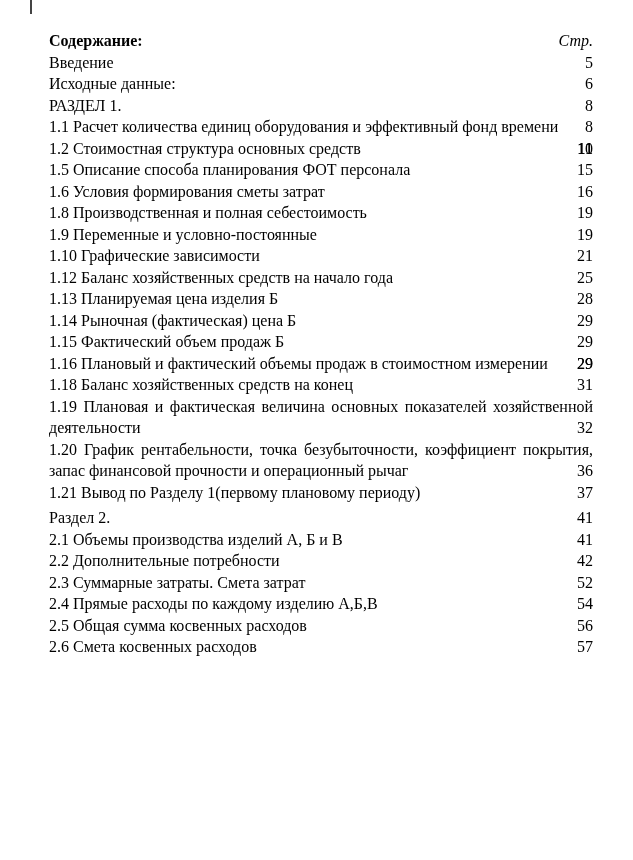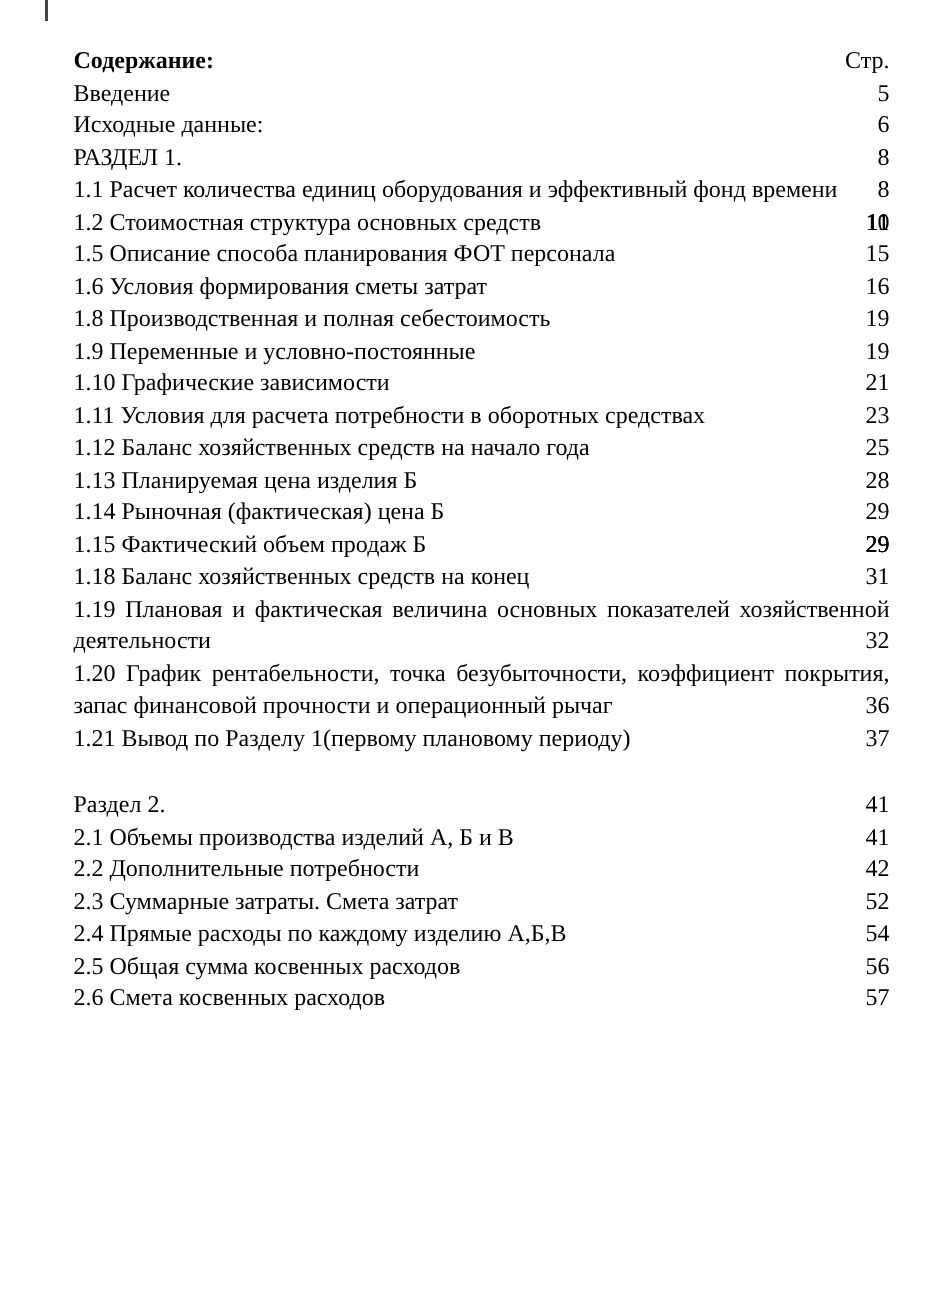--- a/index.html
+++ b/index.html
@@ -34,28 +34,29 @@
     position: relative;
     line-height: 21.5px;
   }
   .toc-title {
     font-weight: bold;
   }
   .toc-page-label {
     position: absolute;
     right: 0;
     bottom: 0;
+    font-style: italic;
   }
   .toc-row {
     position: relative;
     text-align: justify;
     line-height: 21.5px;
   }
   .toc-row.spaced {
-    margin-top: 23px;
+    margin-top: 4px;
   }
   .toc-page {
     position: absolute;
     right: 0;
     bottom: 0;
     text-align: right;
   }
 </style>
 </head>
 <body>
@@ -108,40 +109,37 @@
   </div>
       <div class="toc-row">
     <span>1.9 Переменные и условно-постоянные</span>
     <span class="toc-page">19</span>
   </div>
       <div class="toc-row">
     <span>1.10 Графические зависимости</span>
     <span class="toc-page">21</span>
   </div>
       <div class="toc-row">
-    <span>1.11 Условия для расчета потребности в оборотных средствах</span>
-    <span class="toc-page">23</span>
-  </div>
-      <div class="toc-row">
     <span>1.12 Баланс хозяйственных средств на начало года</span>
     <span class="toc-page">25</span>
   </div>
       <div class="toc-row">
     <span>1.13 Планируемая цена изделия Б</span>
     <span class="toc-page">28</span>
   </div>
       <div class="toc-row">
     <span>1.14 Рыночная (фактическая) цена Б</span>
     <span class="toc-page">29</span>
   </div>
       <div class="toc-row">
     <span>1.15 Фактический объем продаж Б</span>
     <span class="toc-page">29</span>
   </div>
       <div class="toc-row">
+    <span>1.16 Плановый и фактический объемы продаж в стоимостном измерении</span>
     <span class="toc-page">29</span>
   </div>
       <div class="toc-row">
     <span class="toc-page">29</span>
   </div>
       <div class="toc-row">
     <span>1.18 Баланс хозяйственных средств на конец</span>
     <span class="toc-page">31</span>
   </div>
       <div class="toc-row">

